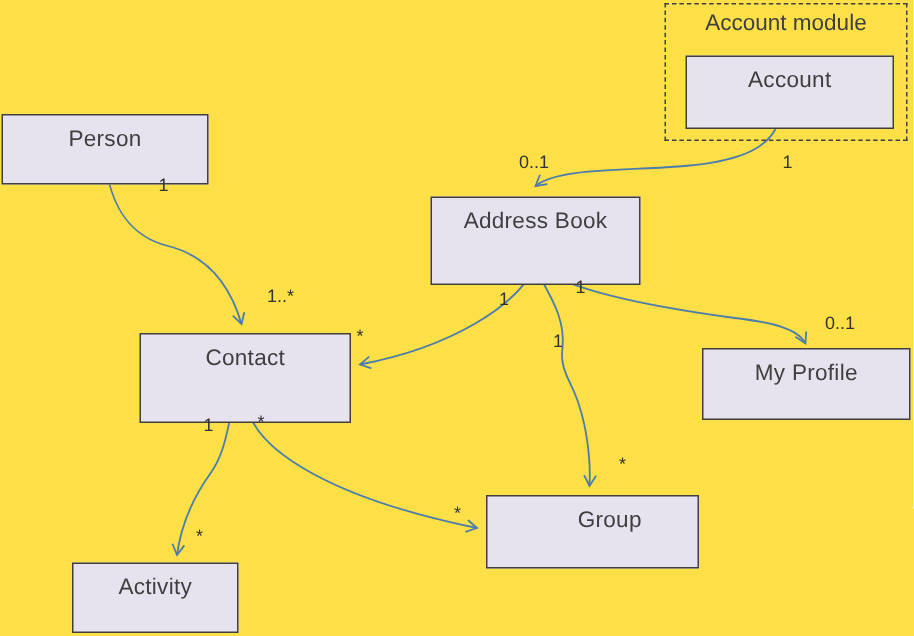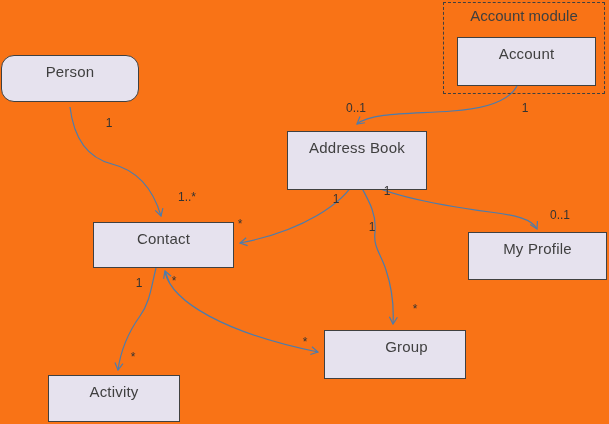--- a/index.html
+++ b/index.html
@@ -1,17 +1,17 @@
 <!DOCTYPE html>
 <html><head>
 <meta charset="utf-8">
 <style>
   html,body{margin:0;padding:0;background:#fff;}
   #canvas{
-    position:relative;width:609px;height:424px;background:#f97316;
+    position:relative;width:609px;height:424px;background:#fde047;
     font-family:"Liberation Sans", sans-serif;overflow:hidden;text-decoration:underline;
   }
   #edges{position:absolute;left:0;top:0;width:609px;height:424px;}
   .node{
     position:absolute;box-sizing:border-box;
     background:#e6e2ee;border:1px solid #404040;
     display:flex;justify-content:center;align-items:flex-start;
     padding-top:7px;
   }
   .node-label{
@@ -50,45 +50,45 @@
       <path d="M 156 268 C 151 288 150 302 140 316 C 130 330 121 348 118 370" marker-end="url(#arrow)"></path>
       <path d="M 165 272 C 172 302 225 333 318 352" marker-end="url(#arrow)"></path>
       <path d="M 169 282 L 165 271" marker-end="url(#arrow)"></path>
     </g>
   </svg>
 
   <div class="module" style="left:443px;top:2px;width:162px;height:92px;">
     <span class="module-label">Account module</span>
   </div>
 
-  <div class="node" style="left:1px;top:55px;width:138px;height:47px;border-radius:13px;">
+  <div class="node" style="left:1px;top:76px;width:138px;height:47px;">
     <span class="node-label">Person</span>
   </div>
 
   <div class="node" style="left:457px;top:37px;width:139px;height:49px;">
     <span class="node-label">Account</span>
   </div>
 
   <div class="node" style="left:287px;top:131px;width:140px;height:59px;">
     <span class="node-label">Address Book</span>
   </div>
 
-  <div class="node" style="left:93px;top:222px;width:141px;height:46px;">
+  <div class="node" style="left:93px;top:222px;width:141px;height:60px;">
     <span class="node-label">Contact</span>
   </div>
 
   <div class="node" style="left:468px;top:232px;width:139px;height:48px;justify-content:center;">
     <span class="node-label">My Profile</span>
   </div>
 
   <div class="node" style="left:324px;top:330px;width:142px;height:49px;padding-left:23px;">
     <span class="node-label">Group</span>
   </div>
 
-  <div class="node" style="left:48px;top:375px;width:132px;height:47px;">
+  <div class="node" style="left:48px;top:375px;width:111px;height:47px;">
     <span class="node-label">Activity</span>
   </div>
 
   <span class="mult" style="left:109px;top:123px;">1</span>
   <span class="mult" style="left:187px;top:197px;">1..*</span>
 
   <span class="mult" style="left:525px;top:108px;">1</span>
   <span class="mult" style="left:356px;top:108px;">0..1</span>
 
   <span class="mult" style="left:336px;top:199px;">1</span>

